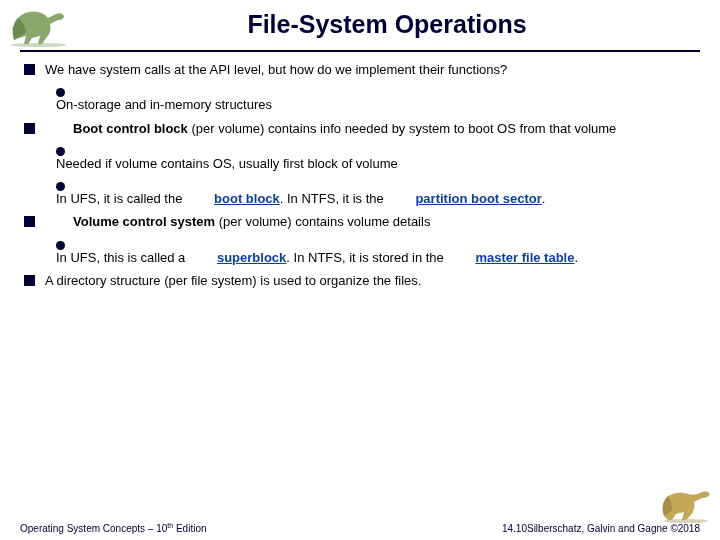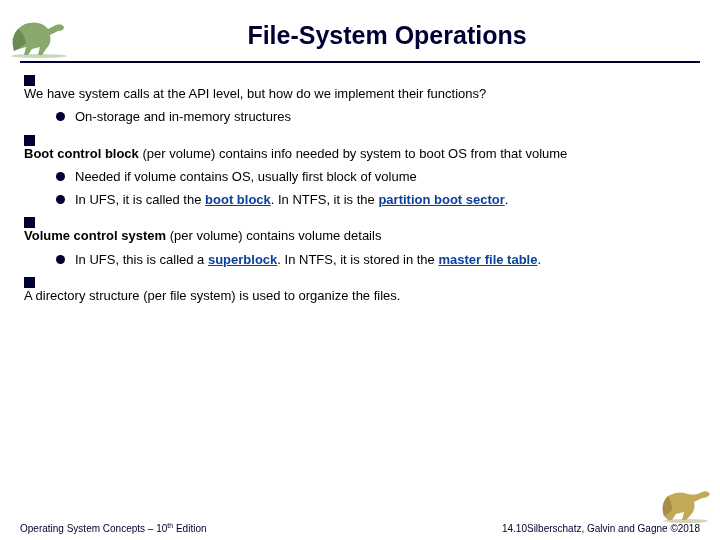--- a/index.html
+++ b/index.html
@@ -1,27 +1,27 @@
 <!DOCTYPE html>
 <html><head>
 <meta charset="utf-8">
 <style>
   * { margin: 0; padding: 0; box-sizing: border-box; }
   body { width: 720px; height: 540px; font-family: Arial, Helvetica, sans-serif; background: #fff; position: relative; overflow: hidden; }
-  .header { display: flex; align-items: flex-start; padding: 17px 20px 0 4px; }
+  .header { display: flex; align-items: flex-start; padding: 6px 20px 0 4px; }
   .dino-left { width: 70px; height: 42px; flex-shrink: 0; }
   .title { flex: 1; text-align: center; font-size: 25px; font-weight: bold; color: #000033; padding-top: 4px; }
   .hr { margin: 2px 20px 10px 20px; border: none; border-top: 2px solid #000033; }
   .content { padding: 0 24px 0 24px; font-size: 13px; line-height: 1.25; color: #000; }
-  .l1 { display: flex; margin: 7px 0; flex-direction: column; }
+  .l1 { display: flex; margin: 7px 0; }
   .l1 .mk { width: 11px; height: 11px; background: #000033; flex-shrink: 0; margin-top: 2px; margin-right: 10px; }
-  .l2 { display: flex; margin: 7px 0 7px 32px; }
+  .l2 { display: flex; margin: 7px 0 7px 32px; flex-direction: column; }
   .l2 .mk { width: 9px; height: 9px; background: #000033; border-radius: 50%; flex-shrink: 0; margin-top: 3px; margin-right: 10px; }
   .tx { flex: 1; }
-  b { font-weight: bold; }
+  b { font-weight: bold; margin-left: 28px; }
   .blue { color: #0a3f9e; text-decoration: underline; }
   .footer { position: absolute; bottom: 6px; left: 0; right: 0; display: flex; justify-content: space-between; align-items: flex-end; padding: 0 20px; font-size: 10px; color: #000033; }
   .footer .left { }
   .footer .mid { text-align: right; flex: 1; padding-left: 110px; }
   .footer .right { text-align: center; }
   .footer .sup { font-size: 7px; vertical-align: super; }
   .dino-right { position: absolute; bottom: 16px; right: 6px; width: 56px; height: 36px; }
 </style>
 </head>
 <body>

